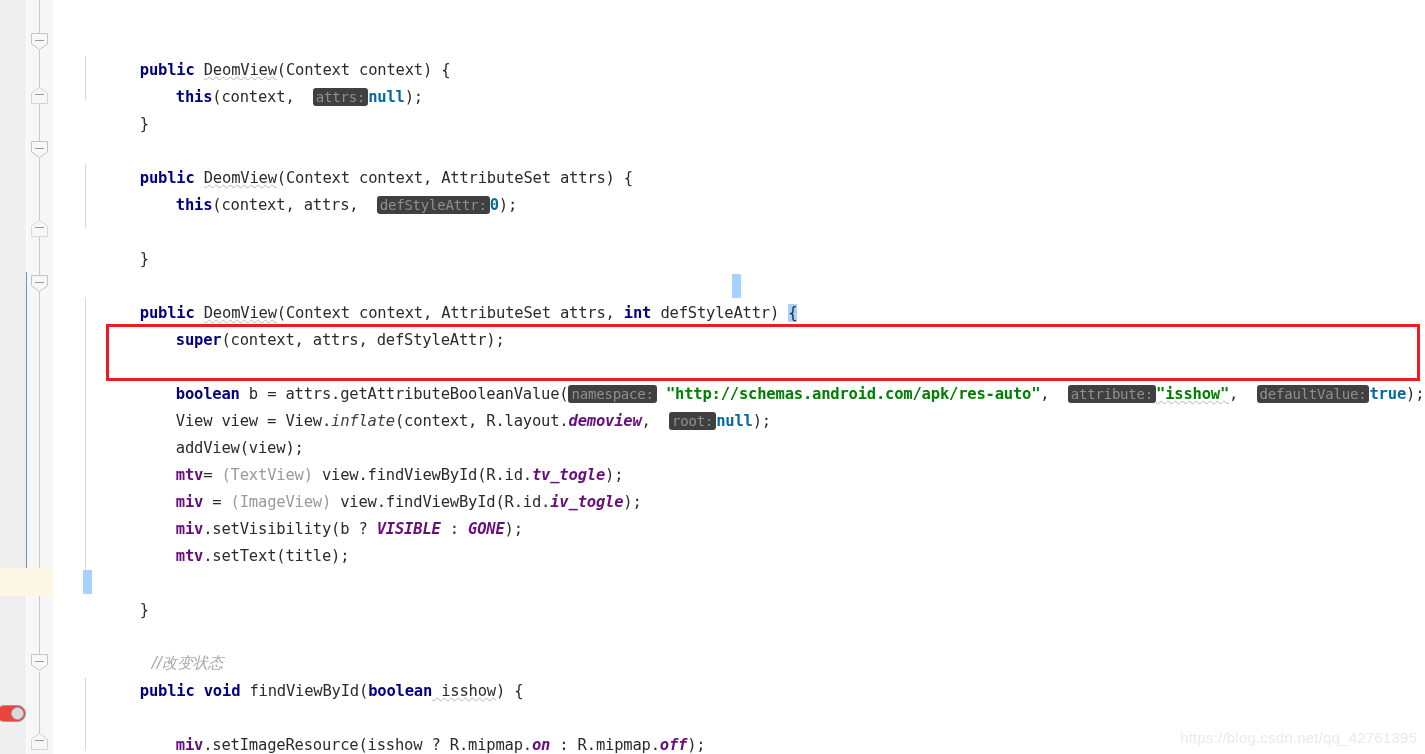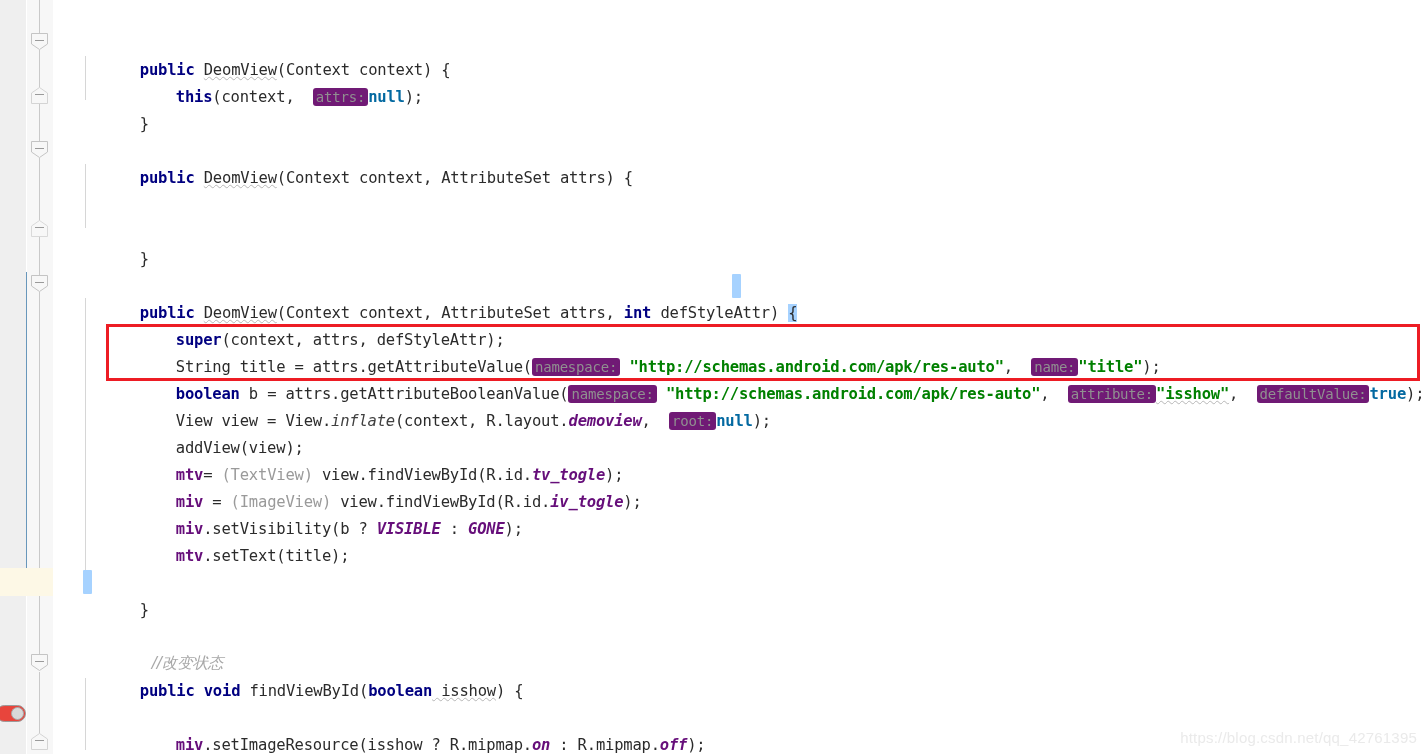--- a/index.html
+++ b/index.html
@@ -175,21 +175,21 @@
   .type    { color: #2b2b2b; }
   .str     { color: #008000; font-weight: bold; }          
   .num     { color: #0369a1; font-weight: bold; }          
   .field   { color: #660e7a; font-weight: bold; }          
   .staticf { color: #660e7a; font-weight: bold; font-style: italic; }  
   .method  { color: #404040; font-style: italic; }
   .cast    { color: #9a9a9a; }
   .comment { color: #a8a8a8; font-style: italic; font-family: "DejaVu Sans", sans-serif; }
   .hint {                                                   
     color: #909090;
-    background: #701a75;
+    background: #404040;
     border-radius: 3px;
     padding: 1px 3px;
     font-size: 14px;
   }
   .squiggle {
     text-decoration: underline;
     text-decoration-style: wavy;
     text-decoration-color: #b7b7b7;
     text-decoration-thickness: 1px;
   }
@@ -291,36 +291,36 @@
     </div>
 
     <div class="line" style="top:84px; left:32px;">
       <span class="plain">}</span>
     </div>
 
     <div class="line" style="top:138px; left:32px;">
       <span class="kw">public</span><span class="plain"> </span><span class="plain squiggle">DeomView</span><span class="plain">(</span><span class="type">Context</span><span class="plain"> context, </span><span class="type">AttributeSet</span><span class="plain"> attrs) {</span>
     </div>
 
+    <div class="line" style="top:165px; left:68px;">
+      <span class="kw">this</span><span class="plain">(context, attrs,  </span><span class="hint">defStyleAttr:</span><span class="num">0</span><span class="plain">);</span>
+    </div>
 
     <div class="line" style="top:219px; left:32px;">
       <span class="plain">}</span>
     </div>
 
     <div class="line" style="top:273px; left:32px;">
       <span class="kw">public</span><span class="plain"> </span><span class="plain squiggle">DeomView</span><span class="plain">(</span><span class="type">Context</span><span class="plain"> context, </span><span class="type">AttributeSet</span><span class="plain"> attrs, </span><span class="kw">int</span><span class="plain"> defStyleAttr) </span><span class="plain brace-hl">{</span>
     </div>
 
     <div class="line" style="top:300px; left:68px;">
       <span class="kw">super</span><span class="plain">(context, attrs, defStyleAttr);</span>
     </div>
 
-    <div class="line" style="top:327px; left:68px;">
-      <span class="type">String</span><span class="plain"> title = attrs.getAttributeValue(</span><span class="hint">namespace:</span><span class="plain"> </span><span class="str">"http://schemas.android.com/apk/res-auto"</span><span class="plain">,  </span><span class="hint">name:</span><span class="str">"title"</span><span class="plain">);</span>
-    </div>
 
     <div class="line" style="top:354px; left:68px;">
       <span class="kw">boolean</span><span class="plain"> b = attrs.getAttributeBooleanValue(</span><span class="hint">namespace:</span><span class="plain"> </span><span class="str">"http://schemas.android.com/apk/res-auto"</span><span class="plain">,  </span><span class="hint">attribute:</span><span class="str squiggle">"isshow"</span><span class="plain">,  </span><span class="hint">defaultValue:</span><span class="num">true</span><span class="plain">);</span>
     </div>
 
     <div class="line" style="top:381px; left:68px;">
       <span class="type">View</span><span class="plain"> view = View.</span><span class="method">inflate</span><span class="plain">(context, R.layout.</span><span class="staticf">demoview</span><span class="plain">,  </span><span class="hint">root:</span><span class="num">null</span><span class="plain">);</span>
     </div>
 
     <div class="line" style="top:408px; left:68px;">

